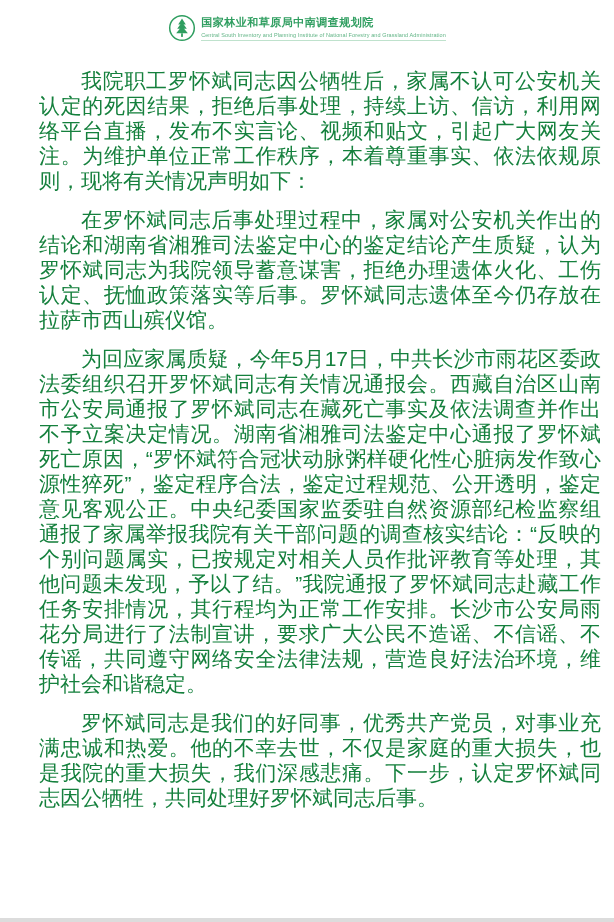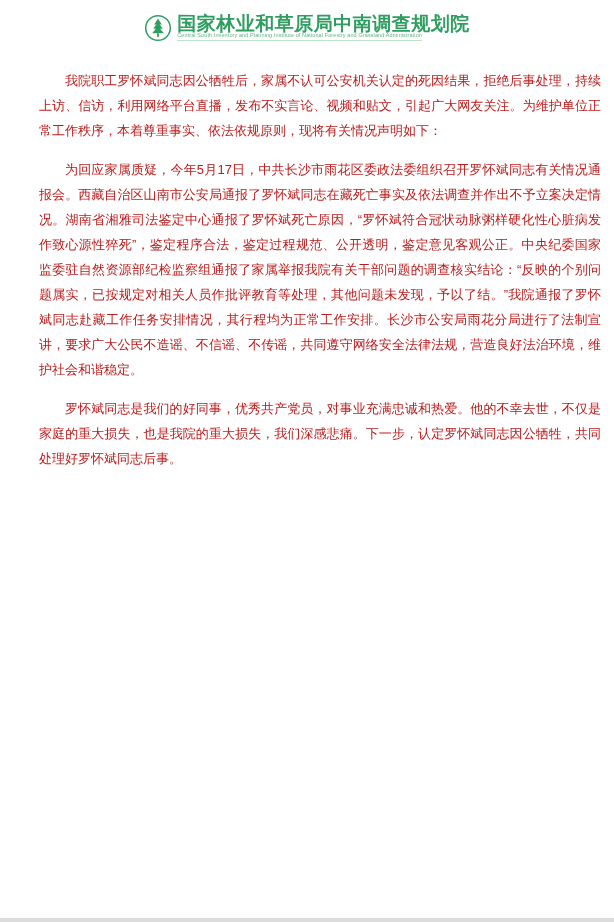--- a/index.html
+++ b/index.html
@@ -35,42 +35,42 @@
     width: 28px;
     height: 28px;
     flex: 0 0 auto;
   }
   .title-block {
     display: flex;
     flex-direction: column;
     align-items: flex-start;
   }
   .org-title {
-    font-family: Liberation Serif, serif;
+    font-family: Liberation Mono, monospace;
     font-weight: bold;
-    font-size: 19px;
+    font-size: 11px;
     letter-spacing: 0.5px;
     color: #2f9e60;
     line-height: 17px;
     white-space: nowrap;
   }
   .org-subtitle {
     font-size: 5.5px;
     color: #63b587;
     letter-spacing: 0.1px;
     line-height: 7px;
     white-space: nowrap;
     border-bottom: 1px solid #bfe2cd;
     padding-bottom: 1px;
   }
   
   .content {
     margin: 26px 13px 0 39px;
-    color: #b91c1c;
-    font-size: 13px;
+    color: #15803d;
+    font-size: 21px;
     line-height: 25px;
     text-align: justify;
   }
   .content p {
     margin: 0 0 14px 0;
     text-indent: 2em;
   }
   
   .bottom-strip {
     position: absolute;
@@ -99,19 +99,20 @@
       </span>
       <div class="title-block">
         <div class="org-title">国家林业和草原局中南调查规划院</div>
         <div class="org-subtitle">Central South Inventory and Planning Institute of National Forestry and Grassland Administration</div>
       </div>
     </div>
   </div>
 
   <div class="content">
     <p>我院职工罗怀斌同志因公牺牲后，家属不认可公安机关认定的死因结果，拒绝后事处理，持续上访、信访，利用网络平台直播，发布不实言论、视频和贴文，引起广大网友关注。为维护单位正常工作秩序，本着尊重事实、依法依规原则，现将有关情况声明如下：</p>
+    <p>在罗怀斌同志后事处理过程中，家属对公安机关作出的结论和湖南省湘雅司法鉴定中心的鉴定结论产生质疑，认为罗怀斌同志为我院领导蓄意谋害，拒绝办理遗体火化、工伤认定、抚恤政策落实等后事。罗怀斌同志遗体至今仍存放在拉萨市西山殡仪馆。</p>
     <p>为回应家属质疑，今年5月17日，中共长沙市雨花区委政法委组织召开罗怀斌同志有关情况通报会。西藏自治区山南市公安局通报了罗怀斌同志在藏死亡事实及依法调查并作出不予立案决定情况。湖南省湘雅司法鉴定中心通报了罗怀斌死亡原因，“罗怀斌符合冠状动脉粥样硬化性心脏病发作致心源性猝死”，鉴定程序合法，鉴定过程规范、公开透明，鉴定意见客观公正。中央纪委国家监委驻自然资源部纪检监察组通报了家属举报我院有关干部问题的调查核实结论：“反映的个别问题属实，已按规定对相关人员作批评教育等处理，其他问题未发现，予以了结。”我院通报了罗怀斌同志赴藏工作任务安排情况，其行程均为正常工作安排。长沙市公安局雨花分局进行了法制宣讲，要求广大公民不造谣、不信谣、不传谣，共同遵守网络安全法律法规，营造良好法治环境，维护社会和谐稳定。</p>
     <p>罗怀斌同志是我们的好同事，优秀共产党员，对事业充满忠诚和热爱。他的不幸去世，不仅是家庭的重大损失，也是我院的重大损失，我们深感悲痛。下一步，认定罗怀斌同志因公牺牲，共同处理好罗怀斌同志后事。</p>
   </div>
 
   <div class="bottom-strip"></div>
 
 </div>
 
 </body></html>

